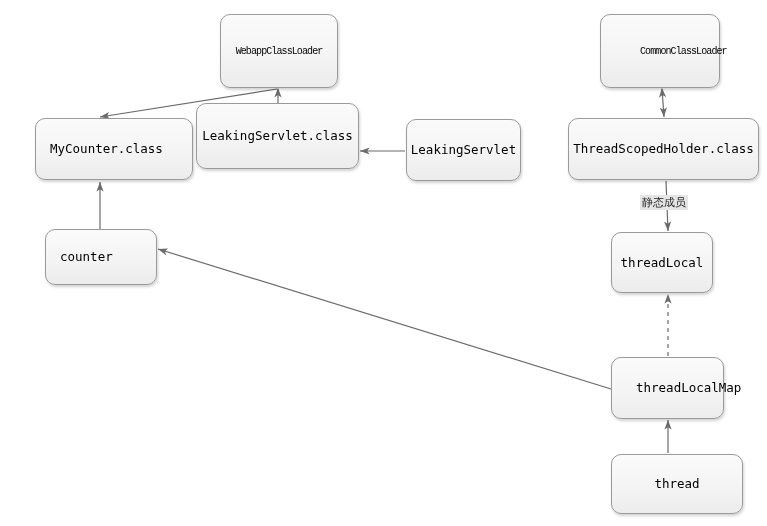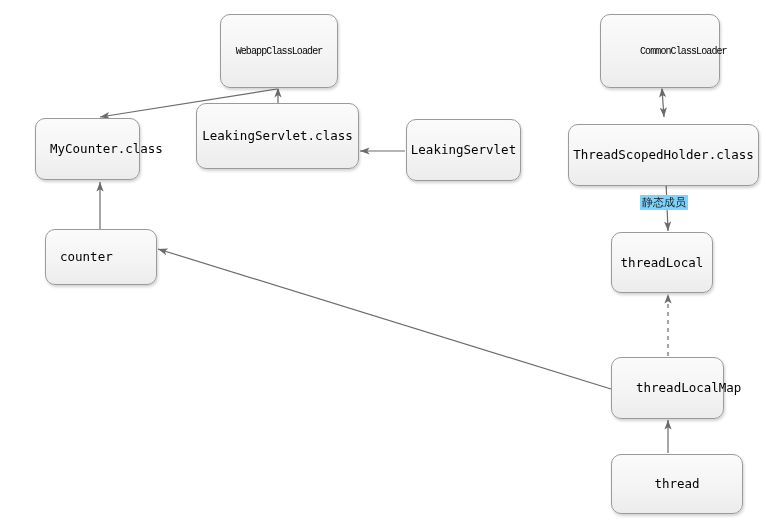--- a/index.html
+++ b/index.html
@@ -53,21 +53,21 @@
     letter-spacing: -0.9px;
   }
   .align-left .node-label { text-align: left; padding-left: 14px; }
   .align-center .node-label { text-align: center; }
   .edge-label {
     position: absolute;
     font-family: "DejaVu Sans", sans-serif;
     font-size: 11px;
     color: #1a1a1a;
     white-space: nowrap;
-    background: #7dd3fc;
+    background: #e5e5e5;
     padding: 0 2px;
     z-index: 3;
   }
 </style>
 </head>
 <body>
 
 <div id="diagram-canvas">
 
   <svg id="edge-layer" viewBox="0 0 767 526" xmlns="http://www.w3.org/2000/svg">
@@ -92,30 +92,30 @@
       </g>
   </svg>
 
   <div id="nodes-group">
       <div class="node sans align-center" style="left: 220px; top: 14px; width: 118px; height: 74px;">
         <span class="node-label">WebappClassLoader</span>
       </div>
       <div class="node sans align-center" style="left: 600px; top: 14px; width: 120px; height: 74px; padding-left: 39px;">
         <span class="node-label">CommonClassLoader</span>
       </div>
-      <div class="node mono align-left" style="left: 35px; top: 118px; width: 105px; height: 62px;">
+      <div class="node mono align-left" style="left: 35px; top: 118px; width: 158px; height: 62px;">
         <span class="node-label">MyCounter.class</span>
       </div>
       <div class="node mono align-center" style="left: 196px; top: 103px; width: 163px; height: 66px;">
         <span class="node-label">LeakingServlet.class</span>
       </div>
       <div class="node mono align-center" style="left: 406px; top: 119px; width: 115px; height: 62px;">
         <span class="node-label">LeakingServlet</span>
       </div>
-      <div class="node mono align-center" style="left: 568px; top: 124px; width: 191px; height: 62px;">
+      <div class="node mono align-center" style="left: 568px; top: 118px; width: 191px; height: 62px;">
         <span class="node-label">ThreadScopedHolder.class</span>
       </div>
       <div class="node mono align-center" style="left: 611px; top: 232px; width: 102px; height: 61px;">
         <span class="node-label">threadLocal</span>
       </div>
       <div class="node mono align-center" style="left: 611px; top: 357px; width: 113px; height: 62px; padding-left: 24px;">
         <span class="node-label">threadLocalMap</span>
       </div>
       <div class="node mono align-center" style="left: 611px; top: 454px; width: 132px; height: 60px; justify-content: flex-end;">
         <span class="node-label">thread</span>

